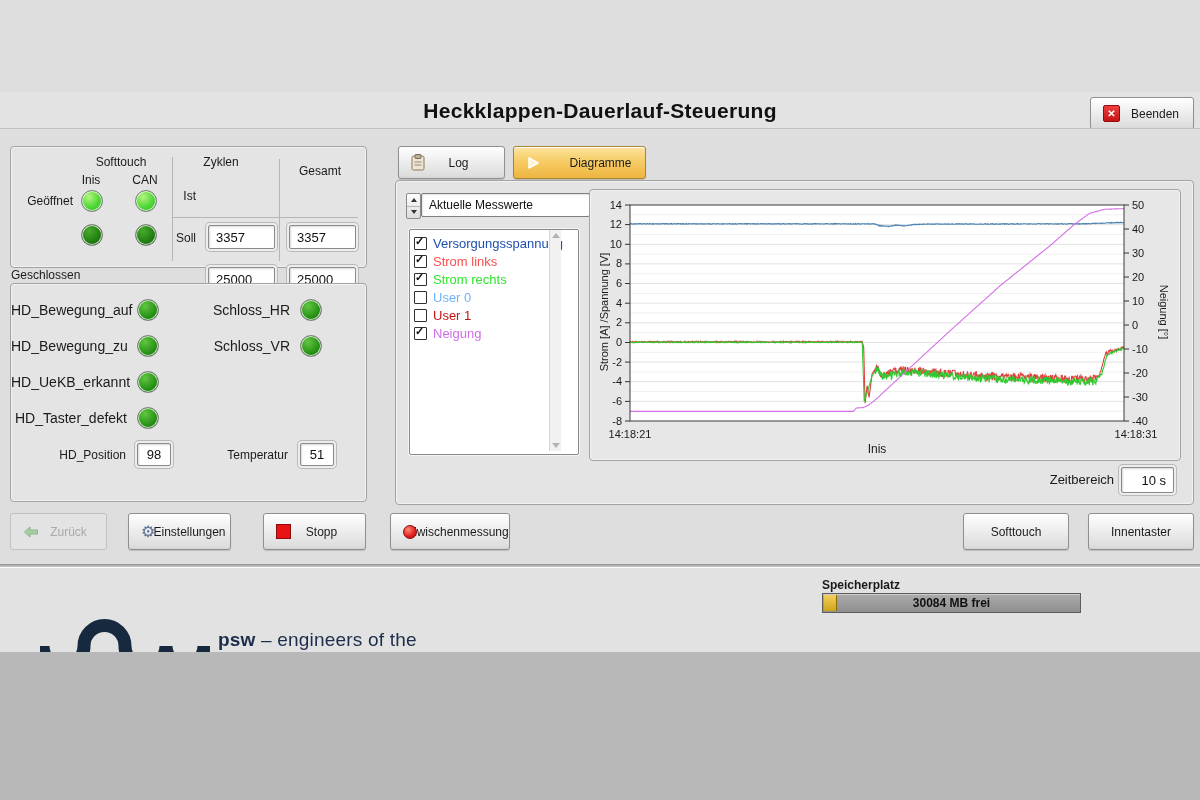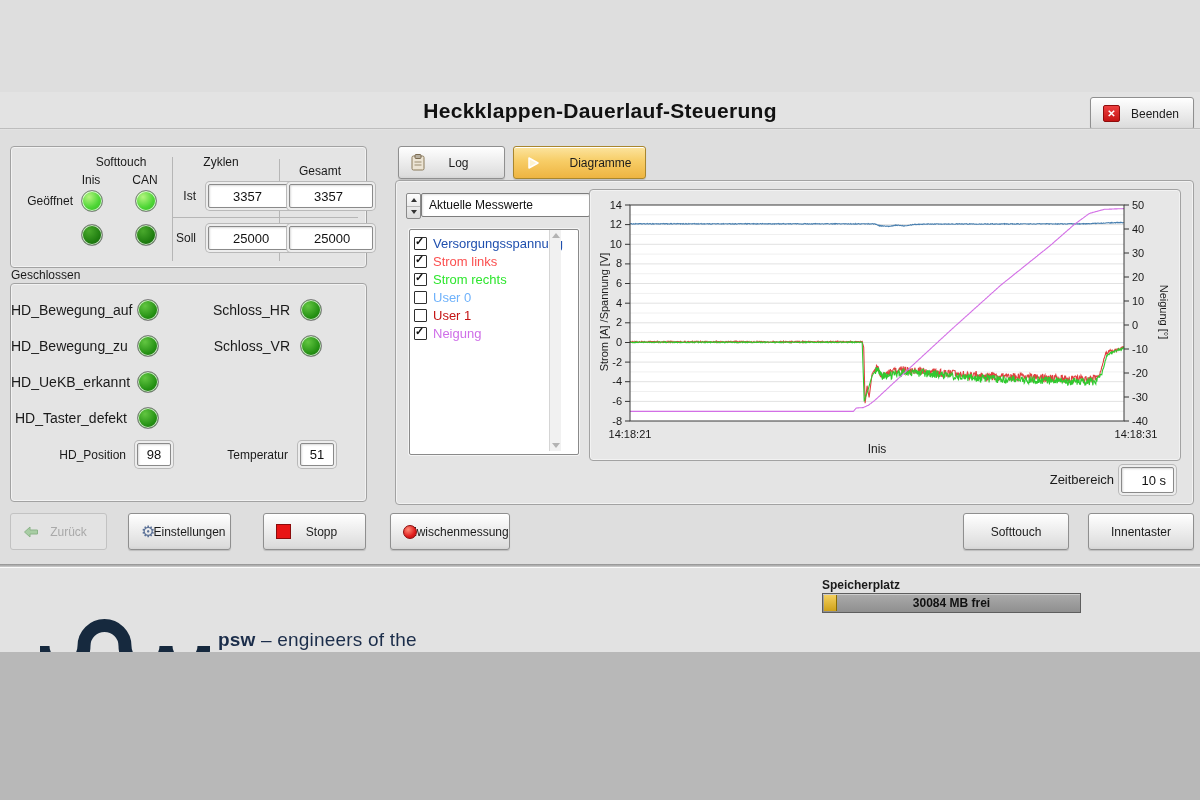--- a/index.html
+++ b/index.html
@@ -26,21 +26,21 @@
   .sep{position:absolute;background:#b6b6b6;}
   .led{width:20px;height:20px;border-radius:50%;border:1px solid #7f7f7f;
        box-shadow:inset 0 0 0 1px rgba(255,255,255,.75);display:inline-block;flex:none;}
   .led.abs{position:absolute;}
   .led--bright{background:radial-gradient(circle at 35% 30%,#b4f47f,#4ed636 55%,#2eb21e);}
   .led--dark{background:radial-gradient(circle at 35% 30%,#49a92c,#1f7d10 60%,#135f0a);}
   .led--mid{background:radial-gradient(circle at 35% 30%,#62c641,#259114 60%,#166b0a);}
   .numfield{position:absolute;background:#fff;border:1px solid #8a8a8a;border-radius:2px;
             box-shadow:0 0 0 2px #ededed,0 0 0 3px #b9b9b9,inset 1px 1px 2px rgba(0,0,0,.15);
             font-size:13px;color:#111;display:flex;align-items:center;}
-  .numfield.pad{padding-left:24px;}
+  .numfield.pad{padding-left:7px;margin-top:41px;}
   .numfield.center{justify-content:center;}
   .numfield.right{justify-content:flex-end;padding-right:7px;}
   .btn{position:absolute;border:1px solid #8f8f8f;border-radius:3px;cursor:pointer;
        background:linear-gradient(#ffffff,#f0f0f0 40%,#dddddd 92%,#d4d4d4);
        box-shadow:0 1px 1px rgba(0,0,0,.15),inset 0 1px 0 #fff;
        display:flex;align-items:center;justify-content:center;font-size:12px;color:#1c1c1c;}
   .btn--active{background:linear-gradient(#fce49f,#f7cd66 45%,#eeb441);border-color:#a8862e;padding-left:26px;}
   .btn--disabled{background:#e3e3e3;border-color:#c2c2c2;color:#a9a9a9;box-shadow:none;cursor:default;}
   .btn .ic{position:absolute;left:12px;display:flex;align-items:center;}
 

